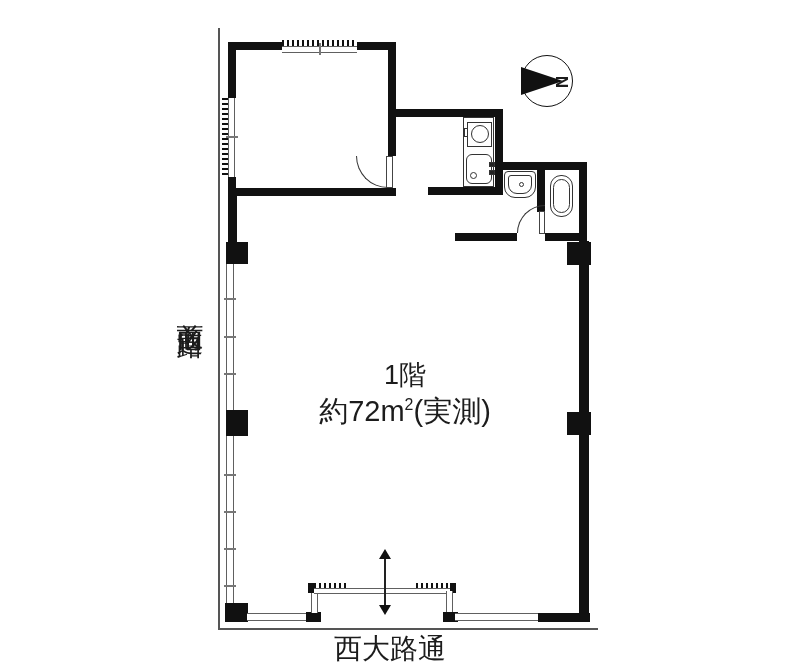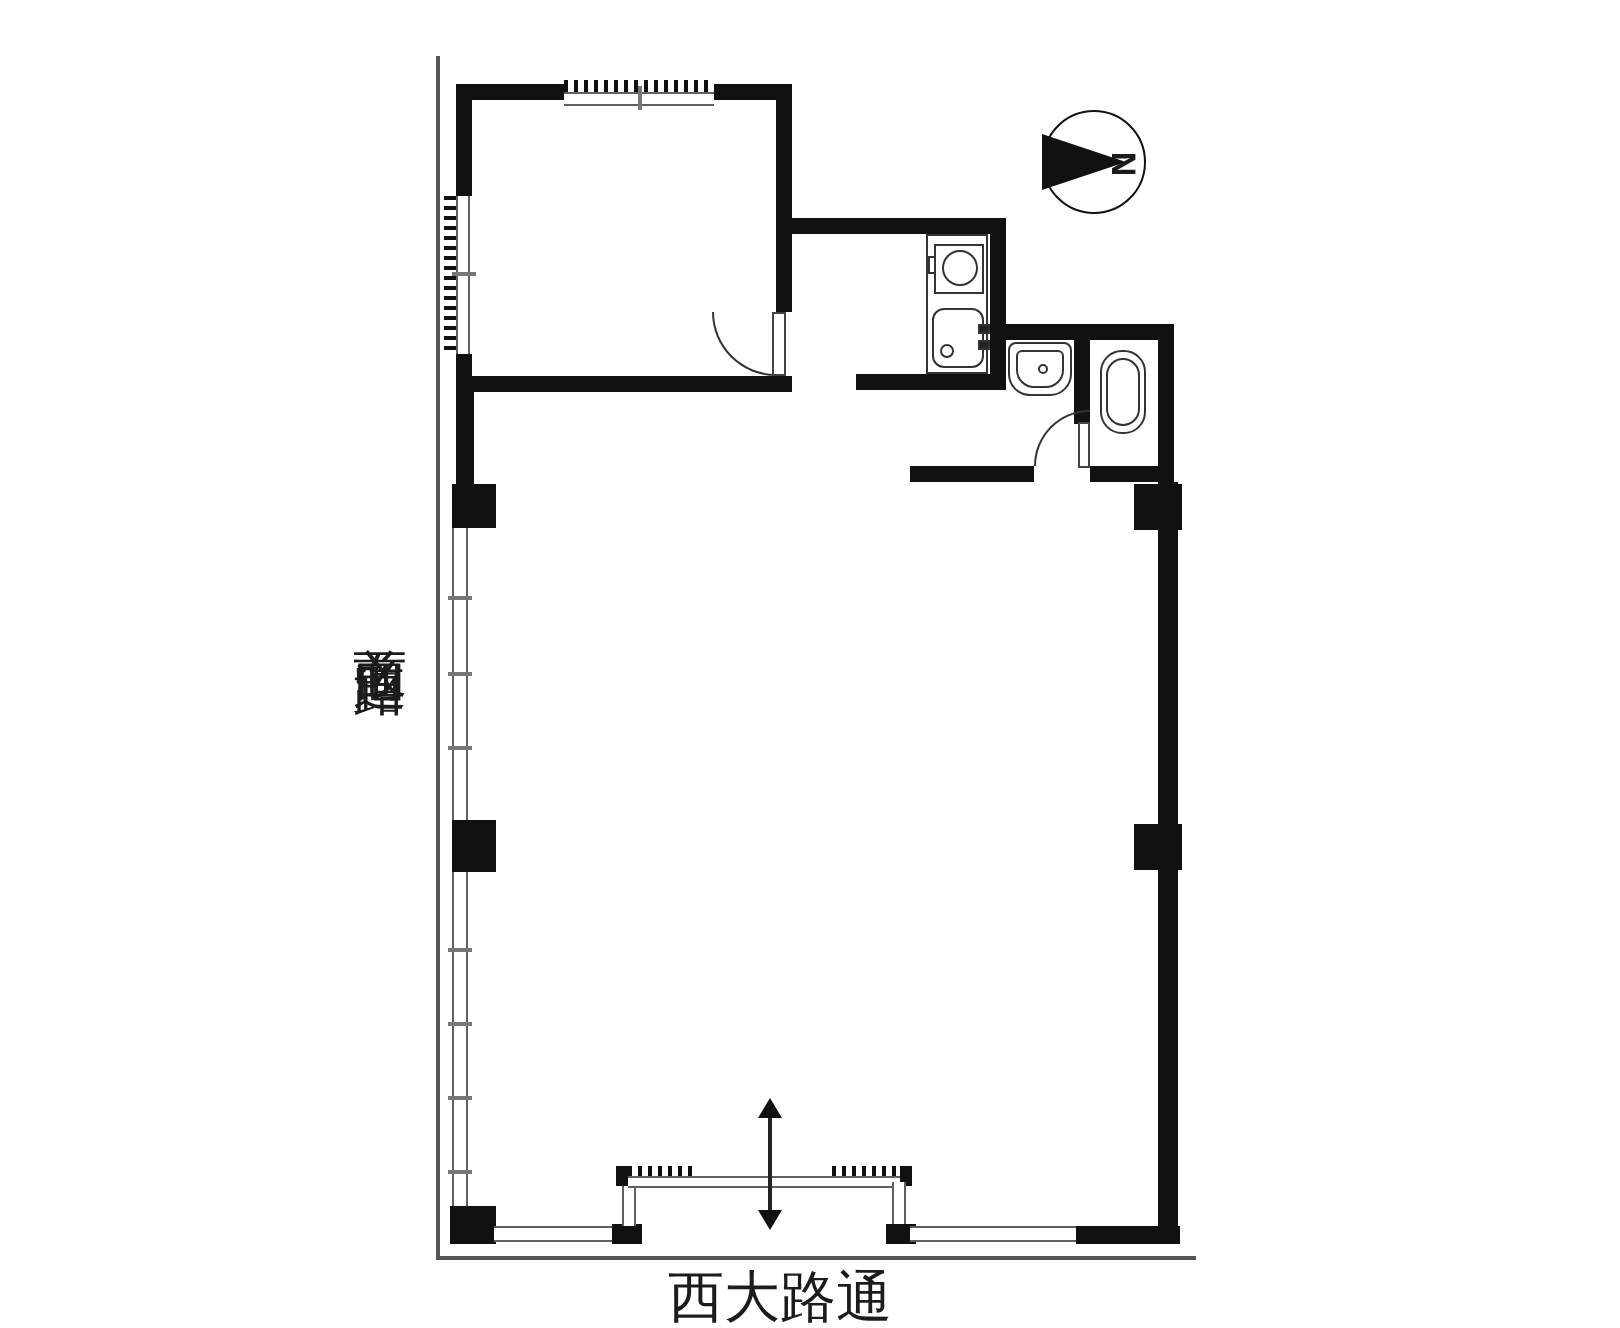--- a/index.html
+++ b/index.html
@@ -95,20 +95,24 @@
   </div>
 
   <div>
     <div class="outline" style="left:550px;top:175px;width:23px;height:42px;border-width:1.3px;border-radius:11px;"></div>
     <div class="outline" style="left:553px;top:179px;width:17px;height:34px;border-width:1px;border-radius:9px;"></div>
   </div>
 
   <div class="arc-tl" style="left:517px;top:205px;width:28px;height:28px;"></div>
   <div class="leaf" style="left:539px;top:211px;width:6px;height:23px;"></div>
 
+  <div class="txt center" style="left:330px;top:357px;width:150px;font-size:27px;">1階</div>
+  <div class="txt center" style="left:290px;top:392px;width:230px;font-size:29px;">
+    <span>約72m</span><sup>2</sup><span>(実測)</span>
+  </div>
 
   <div class="wall" style="left:228px;top:196px;width:9px;height:46px;"></div>
   <div class="wall" style="left:226px;top:242px;width:22px;height:22px;"></div>
   <div class="dline-v" style="left:226px;top:264px;width:8px;height:146px;"></div>
   <div class="tick-h" style="left:224px;top:298px;width:12px;"></div>
   <div class="tick-h" style="left:224px;top:336px;width:12px;"></div>
   <div class="tick-h" style="left:224px;top:373px;width:12px;"></div>
   <div class="wall" style="left:226px;top:410px;width:22px;height:26px;"></div>
   <div class="dline-v" style="left:226px;top:436px;width:8px;height:167px;"></div>
   <div class="tick-h" style="left:224px;top:474px;width:12px;"></div>

